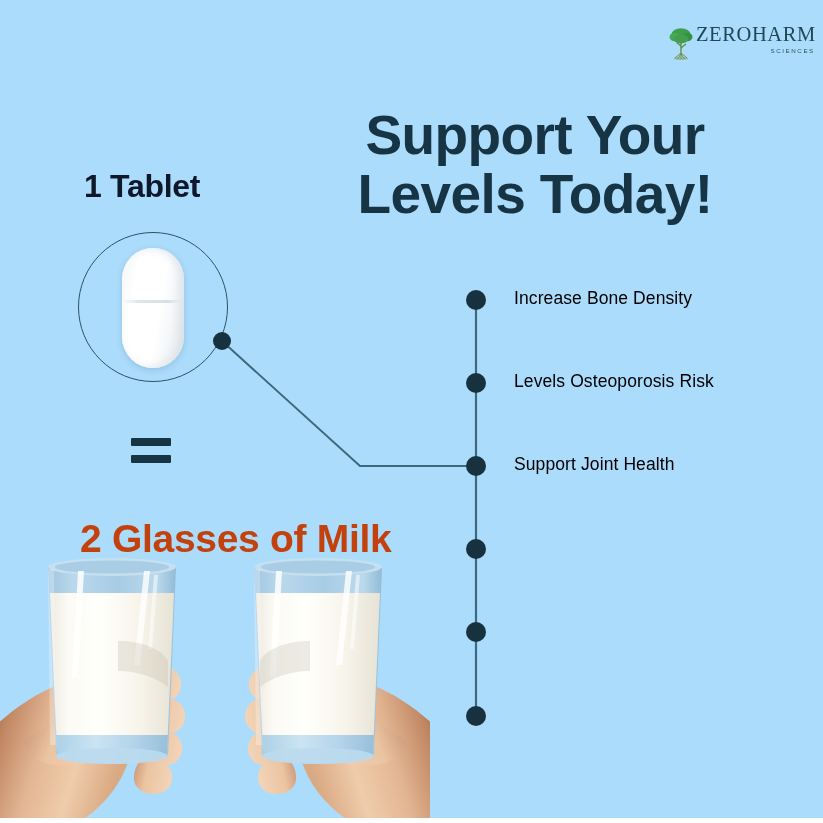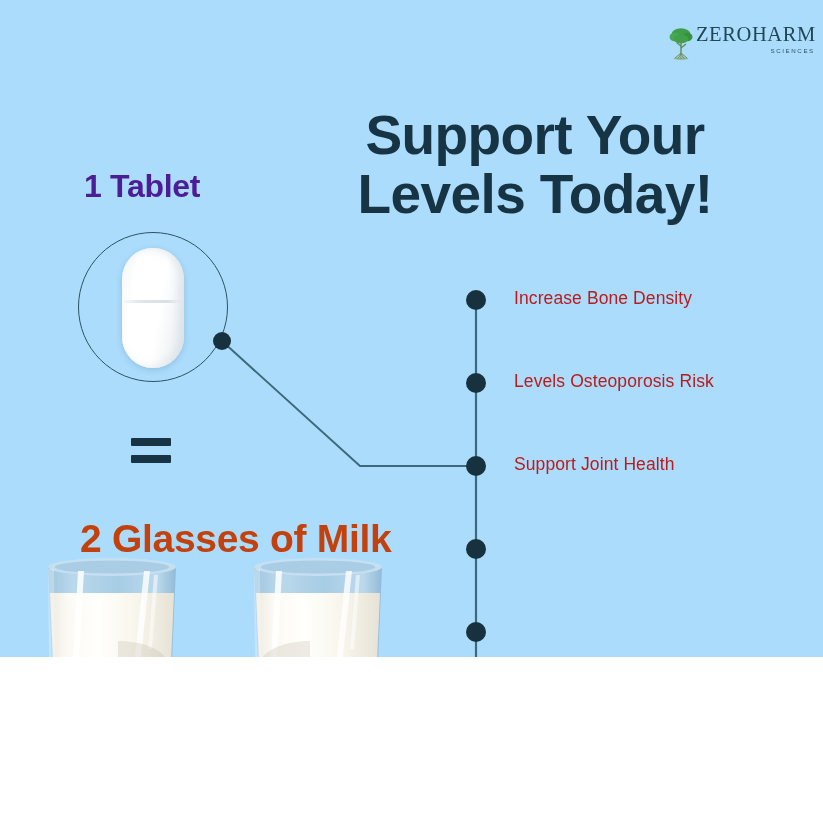--- a/index.html
+++ b/index.html
@@ -3,21 +3,21 @@
 <meta charset="utf-8">
 <style>
   html, body {
     margin: 0;
     padding: 0;
     background: #ffffff;
   }
   .canvas {
     position: relative;
     width: 823px;
-    height: 657px;
+    height: 818px;
     background: #ACDCFC;
     overflow: hidden;
     font-family: "Liberation Sans", sans-serif;
     -webkit-font-smoothing: antialiased;
   }
 
   
   .logo {
     position: absolute;
     top: 24px;
@@ -70,21 +70,21 @@
     text-align: center;
   }
 
   
   .label-tablet {
     position: absolute;
     left: 84px;
     top: 168px;
     font-size: 32px;
     font-weight: bold;
-    color: #4c1d95;
+    color: #0f172a;
     letter-spacing: -0.3px;
   }
   .label-milk {
     position: absolute;
     left: 80px;
     top: 517px;
     font-size: 39px;
     font-weight: bold;
     color: #c2410c;
     letter-spacing: -0.3px;
@@ -163,21 +163,21 @@
   }
   .benefit-row {
     position: relative;
     height: 83px;
   }
   .benefit-text {
     position: absolute;
     left: 56px;
     top: 10px;
     font-size: 17.5px;
-    color: #b91c1c;
+    color: #000000;
     white-space: nowrap;
     letter-spacing: 0.1px;
   }
 
   
   .photo {
     position: absolute;
     left: 0;
     top: 545px;
     width: 430px;

